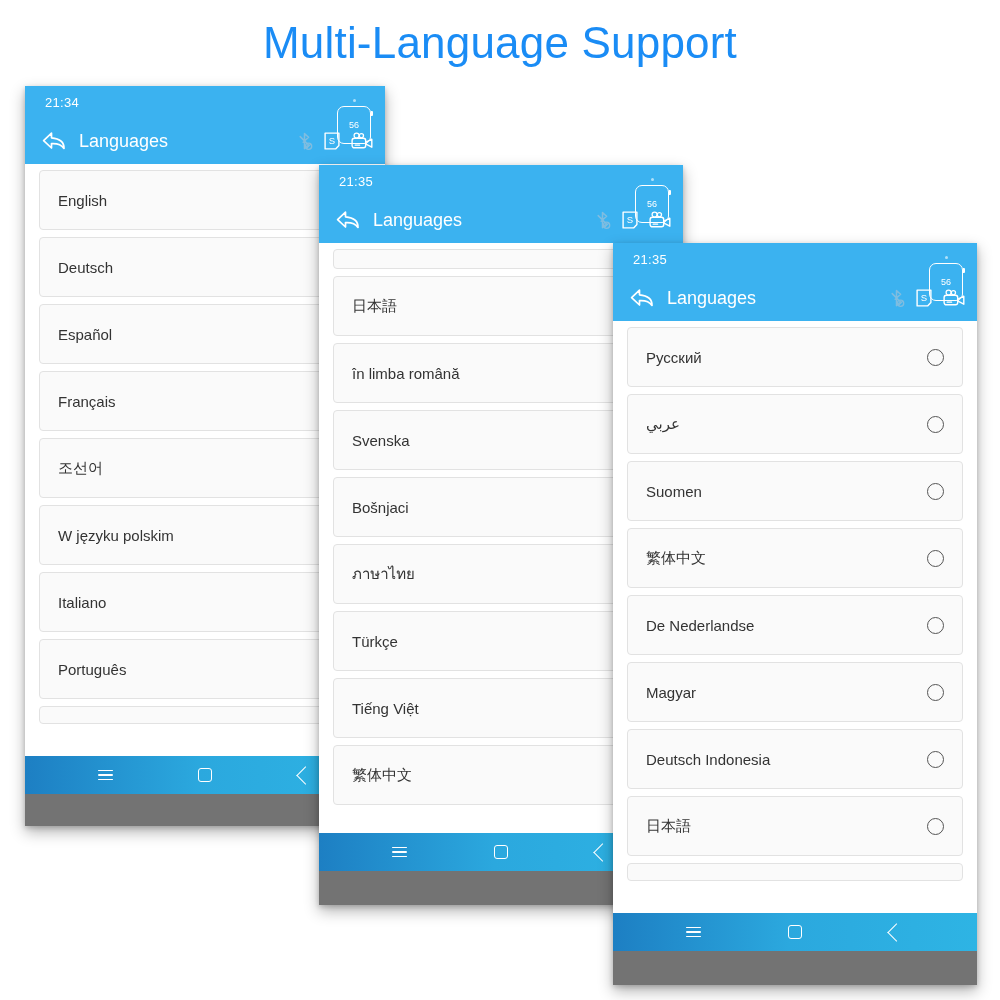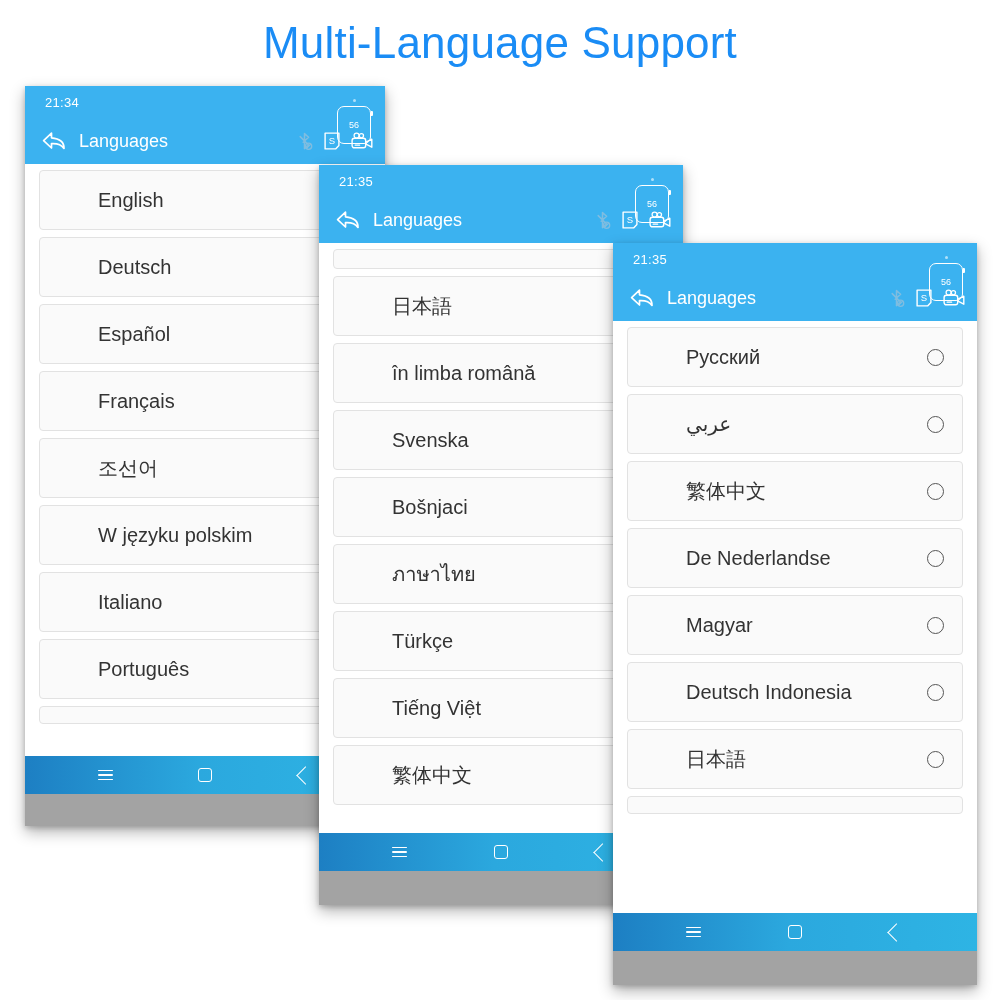--- a/index.html
+++ b/index.html
@@ -16,21 +16,21 @@
     text-align:center;
     font-size:44px;
     font-weight:400;
     color:#1a8cf5;
     letter-spacing:0.2px;
   }
 
   
   .phone{
     position:absolute;
-    background:#a3a3a3;
+    background:#737373;
     box-shadow:0 6px 14px rgba(0,0,0,0.30), 0 2px 5px rgba(0,0,0,0.18);
     overflow:hidden;
   }
   #phone1{ left:25px;  top:86px;  width:360px; height:740px; z-index:1;}
   #phone2{ left:319px; top:165px; width:364px; height:740px; z-index:2;}
   #phone3{ left:613px; top:243px; width:364px; height:742px; z-index:3;}
 
   
   .statusbar{
     height:32px;
@@ -89,26 +89,25 @@
     height:60px;
     margin-bottom:7px;
     border:1px solid #e2e2e2;
     border-radius:4px;
     background:#fafafa;
     display:flex;align-items:center;
     padding:0 18px;
     box-sizing:border-box;
   }
   .list-item .label{
-    font-size:20px;
+    font-size:15px;
     color:#333333;
     flex:1 1 auto;
     white-space:nowrap;
     overflow:hidden;
-    margin-left:40px;
   }
   .radio{
     flex:0 0 auto;
     width:17px;height:17px;
     border:1.6px solid #555;
     border-radius:50%;
     box-sizing:border-box;
   }
   .list-item.partial{height:18px;overflow:hidden;margin-bottom:0;}
   .list-item.partial-top{height:20px;overflow:hidden;align-items:flex-end;}
@@ -361,20 +360,24 @@
     <div class="list" style="height:586px;">
       <div class="list-item">
         <span class="label">Русский</span>
         <span class="radio"></span>
       </div>
       <div class="list-item">
         <span class="label">عربي</span>
         <span class="radio"></span>
       </div>
       <div class="list-item">
+        <span class="label">Suomen</span>
+        <span class="radio"></span>
+      </div>
+      <div class="list-item">
         <span class="label">繁体中文</span>
         <span class="radio"></span>
       </div>
       <div class="list-item">
         <span class="label">De Nederlandse</span>
         <span class="radio"></span>
       </div>
       <div class="list-item">
         <span class="label">Magyar</span>
         <span class="radio"></span>

